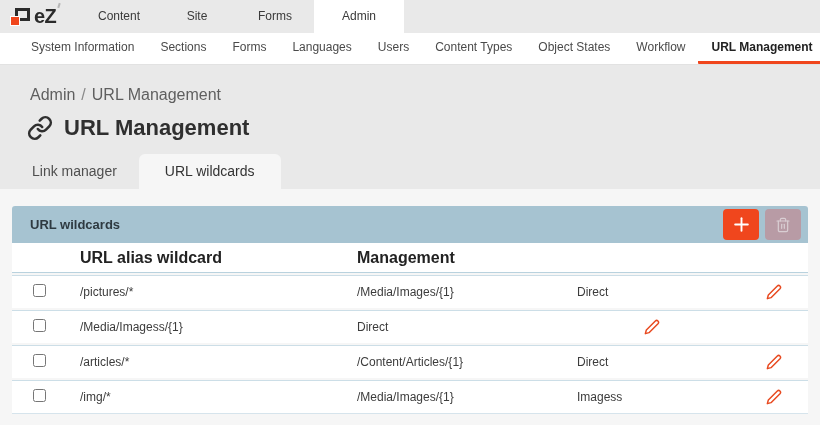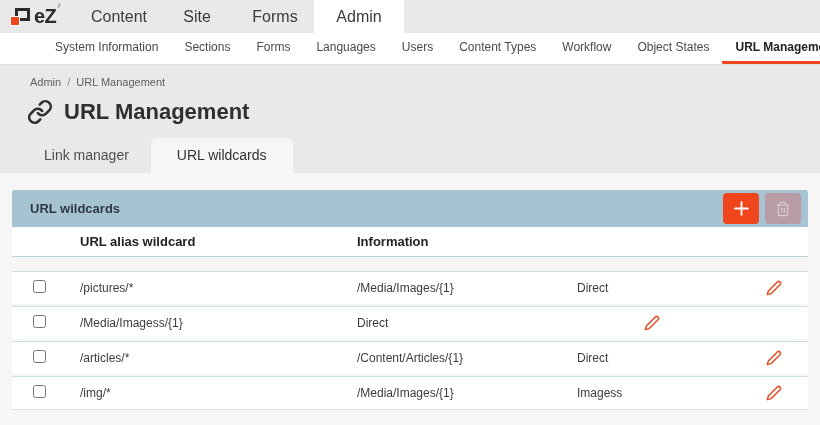--- a/index.html
+++ b/index.html
@@ -11,52 +11,52 @@
 
   
   .topbar { height:33px; background:#e9e9e9; display:flex; align-items:stretch; }
   .logo { display:flex; align-items:center; width:80px; padding-left:10px; cursor:pointer; }
   .logo-mark { position:relative; width:20px; height:18px; margin-right:4px; }
   .logo-sq-outline { position:absolute; top:0; right:0; width:15px; height:13px; border:3px solid #2b2b2b; background:#e9e9e9; }
   .logo-sq-orange { position:absolute; left:0; bottom:0; width:10px; height:10px; background:#f0461d; border:1px solid #fff; }
   .logo-text { font-size:20px; font-weight:700; color:#2b2b2b; letter-spacing:-.5px;text-align:right; }
   .logo-tick { width:2px; height:5px; background:#b7b7b7; transform:rotate(18deg); margin:3px 0 0 2px; align-self:flex-start; }
   .top-nav { display:flex; }
-  .top-nav-item { width:78px; text-align:center; line-height:33px; font-size:16px; color:#3a3a3a; cursor:pointer; }
+  .top-nav-item { width:78px; text-align:center; line-height:33px; font-size:12px; color:#3a3a3a; cursor:pointer; }
   .top-nav-item.active { width:90px; background:#ffffff; }
 
   
-  .subnav { height:32px; background:#ffffff; display:flex; align-items:flex-end; padding-left:42px; border-bottom:1px solid #e2e2e2; }
+  .subnav { height:32px; background:#ffffff; display:flex; align-items:flex-end; padding-left:18px; border-bottom:1px solid #e2e2e2; }
   .subnav-item { padding:0 13px; line-height:28px; font-size:12px; color:#4a4a4a; border-bottom:3px solid transparent; cursor:pointer; white-space:nowrap; }
   .subnav-item.active { font-weight:700; color:#222; border-bottom-color:#f0461d; border-radius:0 0 1px 1px; }
 
   
   .hero { background:#e9e9e9; }
-  .breadcrumb { padding:11px 0 0 30px; font-size:11px; color:#5f5f5f; }
+  .breadcrumb { padding:21px 0 0 30px; font-size:16px; color:#5f5f5f; }
   .breadcrumb .crumb-link { cursor:pointer; }
   .breadcrumb .sep { margin:0 6px; color:#8a8a8a; }
   .page-title-row { display:flex; align-items:center; gap:11px; padding:11px 0 13px 27px; }
   .page-title { font-size:22px; font-weight:700; color:#2f2f2f; }
-  .tabs { padding-left:22px; display:flex; }
+  .tabs { padding-left:10px; display:flex; }
   .tab { padding:9px 22px 10px 22px; font-size:14px; color:#4f4f4f; cursor:pointer; }
   .tab.active { background:#f6f6f6; border-radius:6px 6px 0 0; color:#333; padding:9px 26px 10px 26px; }
 
   
   .content { background:#f6f6f6; padding:17px 12px 0 12px; }
   .panel-head { height:37px; background:#a6c3d1; border-radius:3px 3px 0 0; display:flex; align-items:center; padding:0 7px 0 18px; }
   .panel-title { font-weight:700; font-size:13px; color:#2e3a41; flex:1; }
   .icon-btn { width:36px; height:31px; border:none; border-radius:4px; display:flex; align-items:center; justify-content:center; cursor:pointer; margin-left:6px; }
   .add-btn { background:#f0461d; }
   .del-btn { background:#b89ba5; cursor:default; }
 
   
   .t-grid { display:grid; grid-template-columns:56px 277px 220px 188px auto; align-items:center; }
-  .t-head { background:#fff; height:30px; border-bottom:1px solid #b9d2de; font-weight:700; font-size:13px; color:#222; }
+  .t-head { background:#fff; height:30px; border-bottom:1px solid #b9d2de; font-weight:700; font-size:16px; color:#222; }
   .t-row { background:#fff; height:33px; margin-top:2px; border-top:1px solid #ccdee7; font-size:12px; color:#3c3c3c; }
-  .t-row:first-of-type { margin-top:14px; }
+  .t-row:first-of-type { margin-top:2px; }
   .t-rows { border-bottom:1px solid #d6e4ec; }
   .cell { padding-left:12px; overflow:hidden; white-space:nowrap; }
   .c-check { padding-left:21px; }
   .c-check input { width:13px; height:13px; cursor:pointer; }
   .c-edit { display:flex; justify-content:center; padding:0 14px 0 0; }
   .edit-btn { background:none; border:none; cursor:pointer; padding:2px; display:flex; }
 </style>
 </head>
 <body>
 
@@ -77,22 +77,22 @@
   </div>
 </div>
 
 <div class="subnav">
   <div class="subnav-item">System Information</div>
   <div class="subnav-item">Sections</div>
   <div class="subnav-item">Forms</div>
   <div class="subnav-item">Languages</div>
   <div class="subnav-item">Users</div>
   <div class="subnav-item">Content Types</div>
+  <div class="subnav-item">Object States</div>
   <div class="subnav-item">Workflow</div>
-  <div class="subnav-item">Object States</div>
   <div class="subnav-item active">URL Management</div>
 </div>
 
 <div class="hero">
   <div class="breadcrumb">
     <span class="crumb-link">Admin</span><span class="sep">/</span><span>URL Management</span>
   </div>
   <div class="page-title-row">
     <svg width="26" height="26" viewBox="0 0 24 24" fill="none" stroke="#2f2f2f" stroke-width="2.4" stroke-linecap="round" stroke-linejoin="round">
       <path d="M10 13a5 5 0 0 0 7.54.54l3-3a5 5 0 0 0-7.07-7.07l-1.72 1.71"></path>
@@ -122,21 +122,21 @@
         <path d="M19 6v14a2 2 0 0 1-2 2H7a2 2 0 0 1-2-2V6m3 0V4a2 2 0 0 1 2-2h4a2 2 0 0 1 2 2v2"></path>
         <line x1="10" y1="11" x2="10" y2="17"></line>
           <line x1="14" y1="11" x2="14" y2="17"></line>
       </svg>
     </button>
   </div>
 
   <div class="t-head t-grid">
     <div class="cell c-check"></div>
     <div class="cell">URL alias wildcard</div>
-    <div class="cell">Information</div>
+    <div class="cell">Management</div>
     <div class="cell"></div>
   </div>
 
   <div class="t-rows">
 
     <div class="t-row t-grid">
       <div class="cell c-check"><input type="checkbox" style=""></div>
       <div class="cell">/pictures/*</div>
       <div class="cell">/Media/Images/{1}</div>
       <div class="cell">Direct</div>

